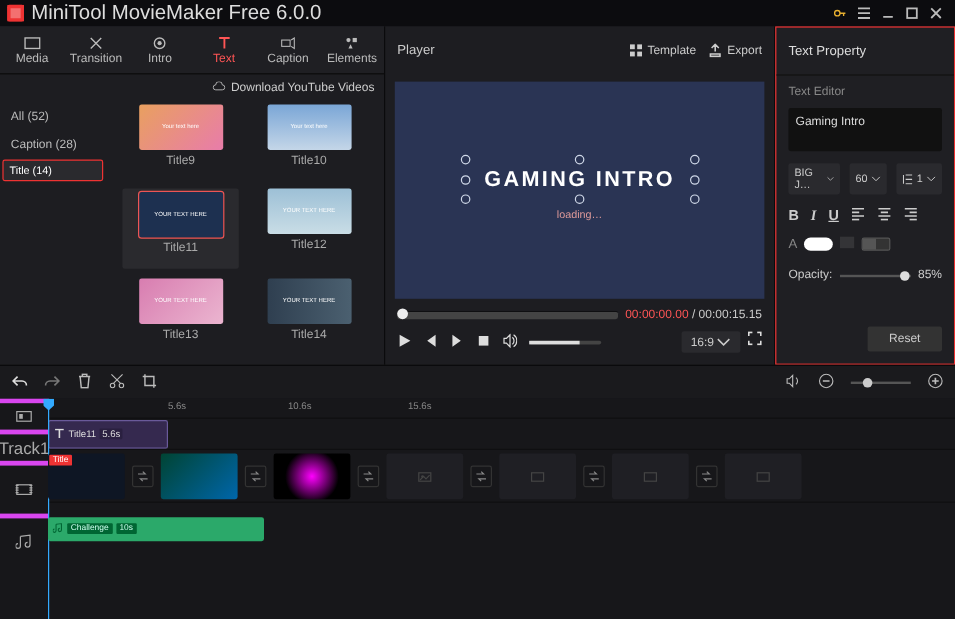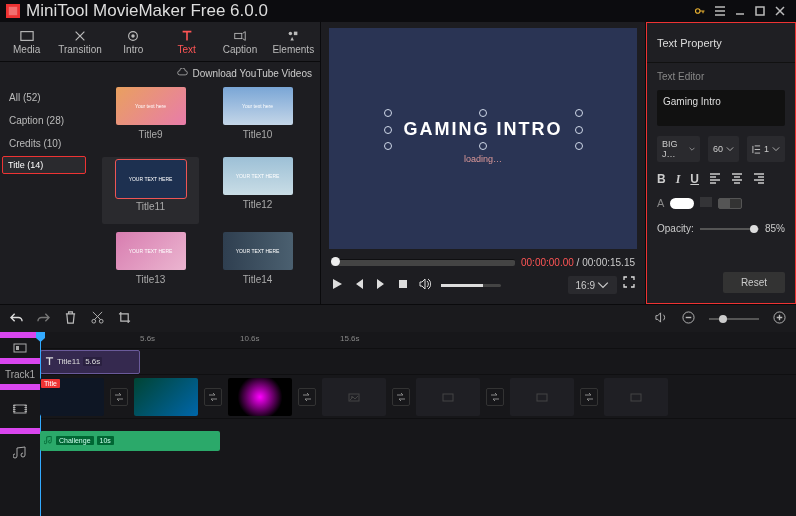--- a/index.html
+++ b/index.html
@@ -74,21 +74,21 @@
 .op .tr{flex:1;height:2px;background:#555;position:relative}
 .op .tr .d{position:absolute;left:85%;top:-3px;width:8px;height:8px;border-radius:50%;background:#ddd}
 .reset{margin:20px 10px 10px auto;padding:5px 18px;background:#333;color:#ccc;font-size:10px;border-radius:2px;width:max-content}
 .tlbar{display:flex;align-items:center;height:28px;padding:0 10px;gap:14px;background:#1a1a1d;border-top:1px solid #0a0a0c}
 .tlbar svg{width:13px;height:13px;fill:#bbb}
 .tlbar .sp{flex:1}
 .zoom{width:50px;height:2px;background:#555;position:relative}
 .zoom .zd{position:absolute;left:20%;top:-3px;width:8px;height:8px;border-radius:50%;background:#ccc}
 .timeline{flex:1;background:#17171a;display:flex;overflow:hidden}
 .trlabels{width:40px;display:flex;flex-direction:column}
-.trlabel{height:44px;border-top:6px solid #d946ef;display:flex;align-items:center;justify-content:center;color:#aaa;font-size:10px}
+.trlabel{height:44px;border-top:4px solid #d946ef;display:flex;align-items:center;justify-content:center;color:#aaa;font-size:14px}
 .trlabel.sm{height:26px}
 .trlabel svg{width:14px;height:14px;fill:#aaa}
 .tracks{flex:1;display:flex;flex-direction:column;position:relative}
 .ruler{height:16px;position:relative;font-size:8px;color:#888}
 .ruler span{position:absolute;top:2px}
 .play-head{position:absolute;left:0;top:0;bottom:0;width:1px;background:#3af}
 .play-head::before{content:"";position:absolute;top:0;left:-4px;width:9px;height:10px;background:#3af;clip-path:polygon(0 0,100% 0,100% 60%,50% 100%,0 60%)}
 .track{height:44px;border-top:1px solid #0f0f11;display:flex;align-items:center;gap:6px;padding:3px 0}
 .track.sm{height:26px}
 .tclip{height:24px;background:#35294f;border:1px solid #6a5a9a;border-radius:2px;display:flex;align-items:center;gap:3px;padding:0 4px;font-size:8px;color:#ddd}
@@ -192,21 +192,20 @@
     <div class="dlrow">
         <svg width="11" height="11" viewBox="0 0 16 16">
           <path d="M4 10a3 3 0 010-6 4 4 0 018 0 3 3 0 010 6H4z" fill="none" stroke="#ccc"></path>
         </svg>
         <span>Download YouTube Videos</span>
       </div>
     <div class="side" style="flex:1;min-height:0">
       <div class="cats">
         <div class="cat">All (52)</div>
         <div class="cat">Caption (28)</div>
-        <div class="cat">Credits (10)</div>
         <div class="cat sel">Title (14)</div>
       </div>
       <div class="thumbs">
         <div class="thumb">
             <div class="img t9">Your text here</div>
             <div class="cap">Title9</div>
           </div>
         <div class="thumb">
             <div class="img t10">Your text here</div>
             <div class="cap">Title10</div>
@@ -225,20 +224,38 @@
           </div>
         <div class="thumb">
             <div class="img t14">YOUR TEXT HERE</div>
             <div class="cap">Title14</div>
           </div>
       </div>
     </div>
   </div>
 
   <div class="center">
+    <div class="playerbar">
+      <span class="pl">Player</span>
+      <div class="rbtn">
+          <svg width="12" height="12" viewBox="0 0 12 12">
+            <rect x="1" y="1" width="4" height="4" fill="#ccc"></rect>
+            <rect x="7" y="1" width="4" height="4" fill="#ccc"></rect>
+            <rect x="1" y="7" width="4" height="4" fill="#ccc"></rect>
+            <rect x="7" y="7" width="4" height="4" fill="#ccc"></rect>
+          </svg>
+          <span>Template</span>
+        </div>
+      <div class="rbtn">
+          <svg width="12" height="12" viewBox="0 0 12 12">
+            <path d="M6 1v6M3 4l3-3 3 3M2 9h8v2H2z" stroke="#ccc" fill="none" stroke-width="1.3"></path>
+          </svg>
+          <span>Export</span>
+        </div>
+    </div>
     <div class="viewport">
       <div class="gi-box">
         <span class="gi">GAMING INTRO</span>
         <div class="handle h-tl"></div><div class="handle h-tm"></div><div class="handle h-tr"></div>
         <div class="handle h-ml"></div><div class="handle h-mr"></div>
         <div class="handle h-bl"></div><div class="handle h-bm"></div><div class="handle h-br"></div>
       </div>
       <div class="loading">loading…</div>
     </div>
     <div class="scrub">

